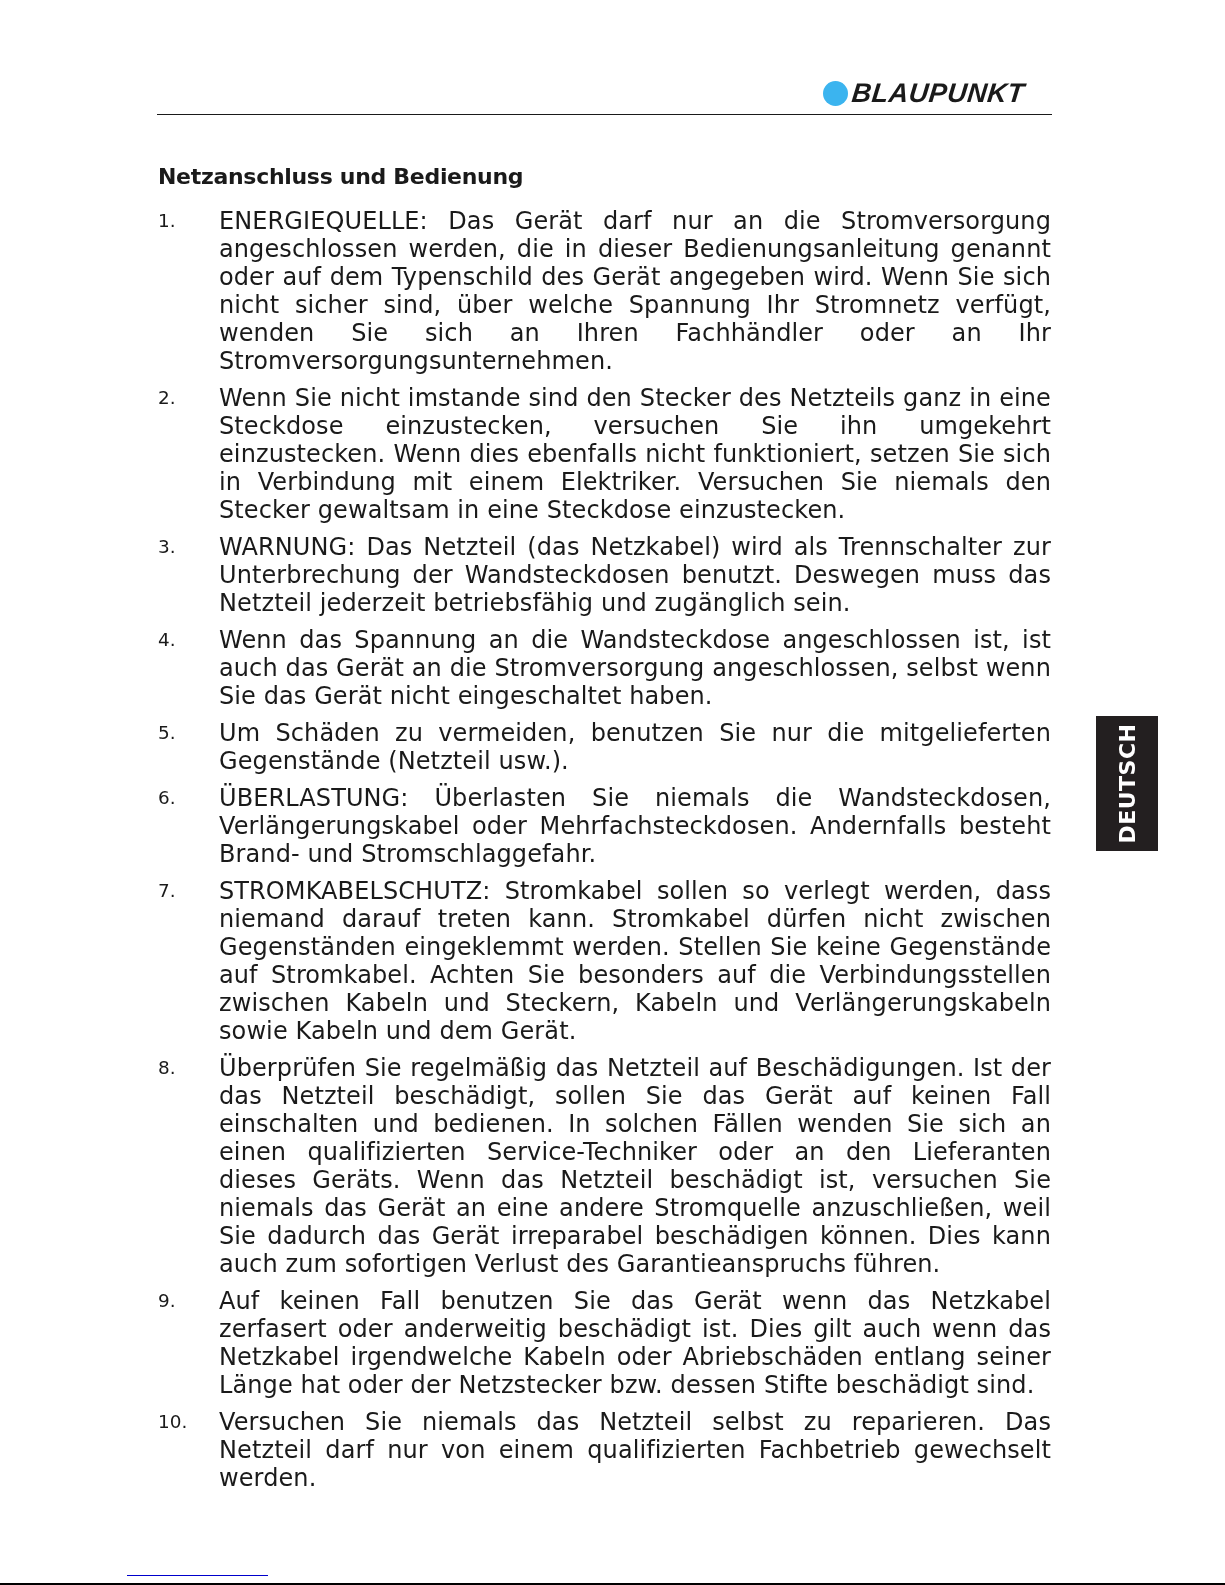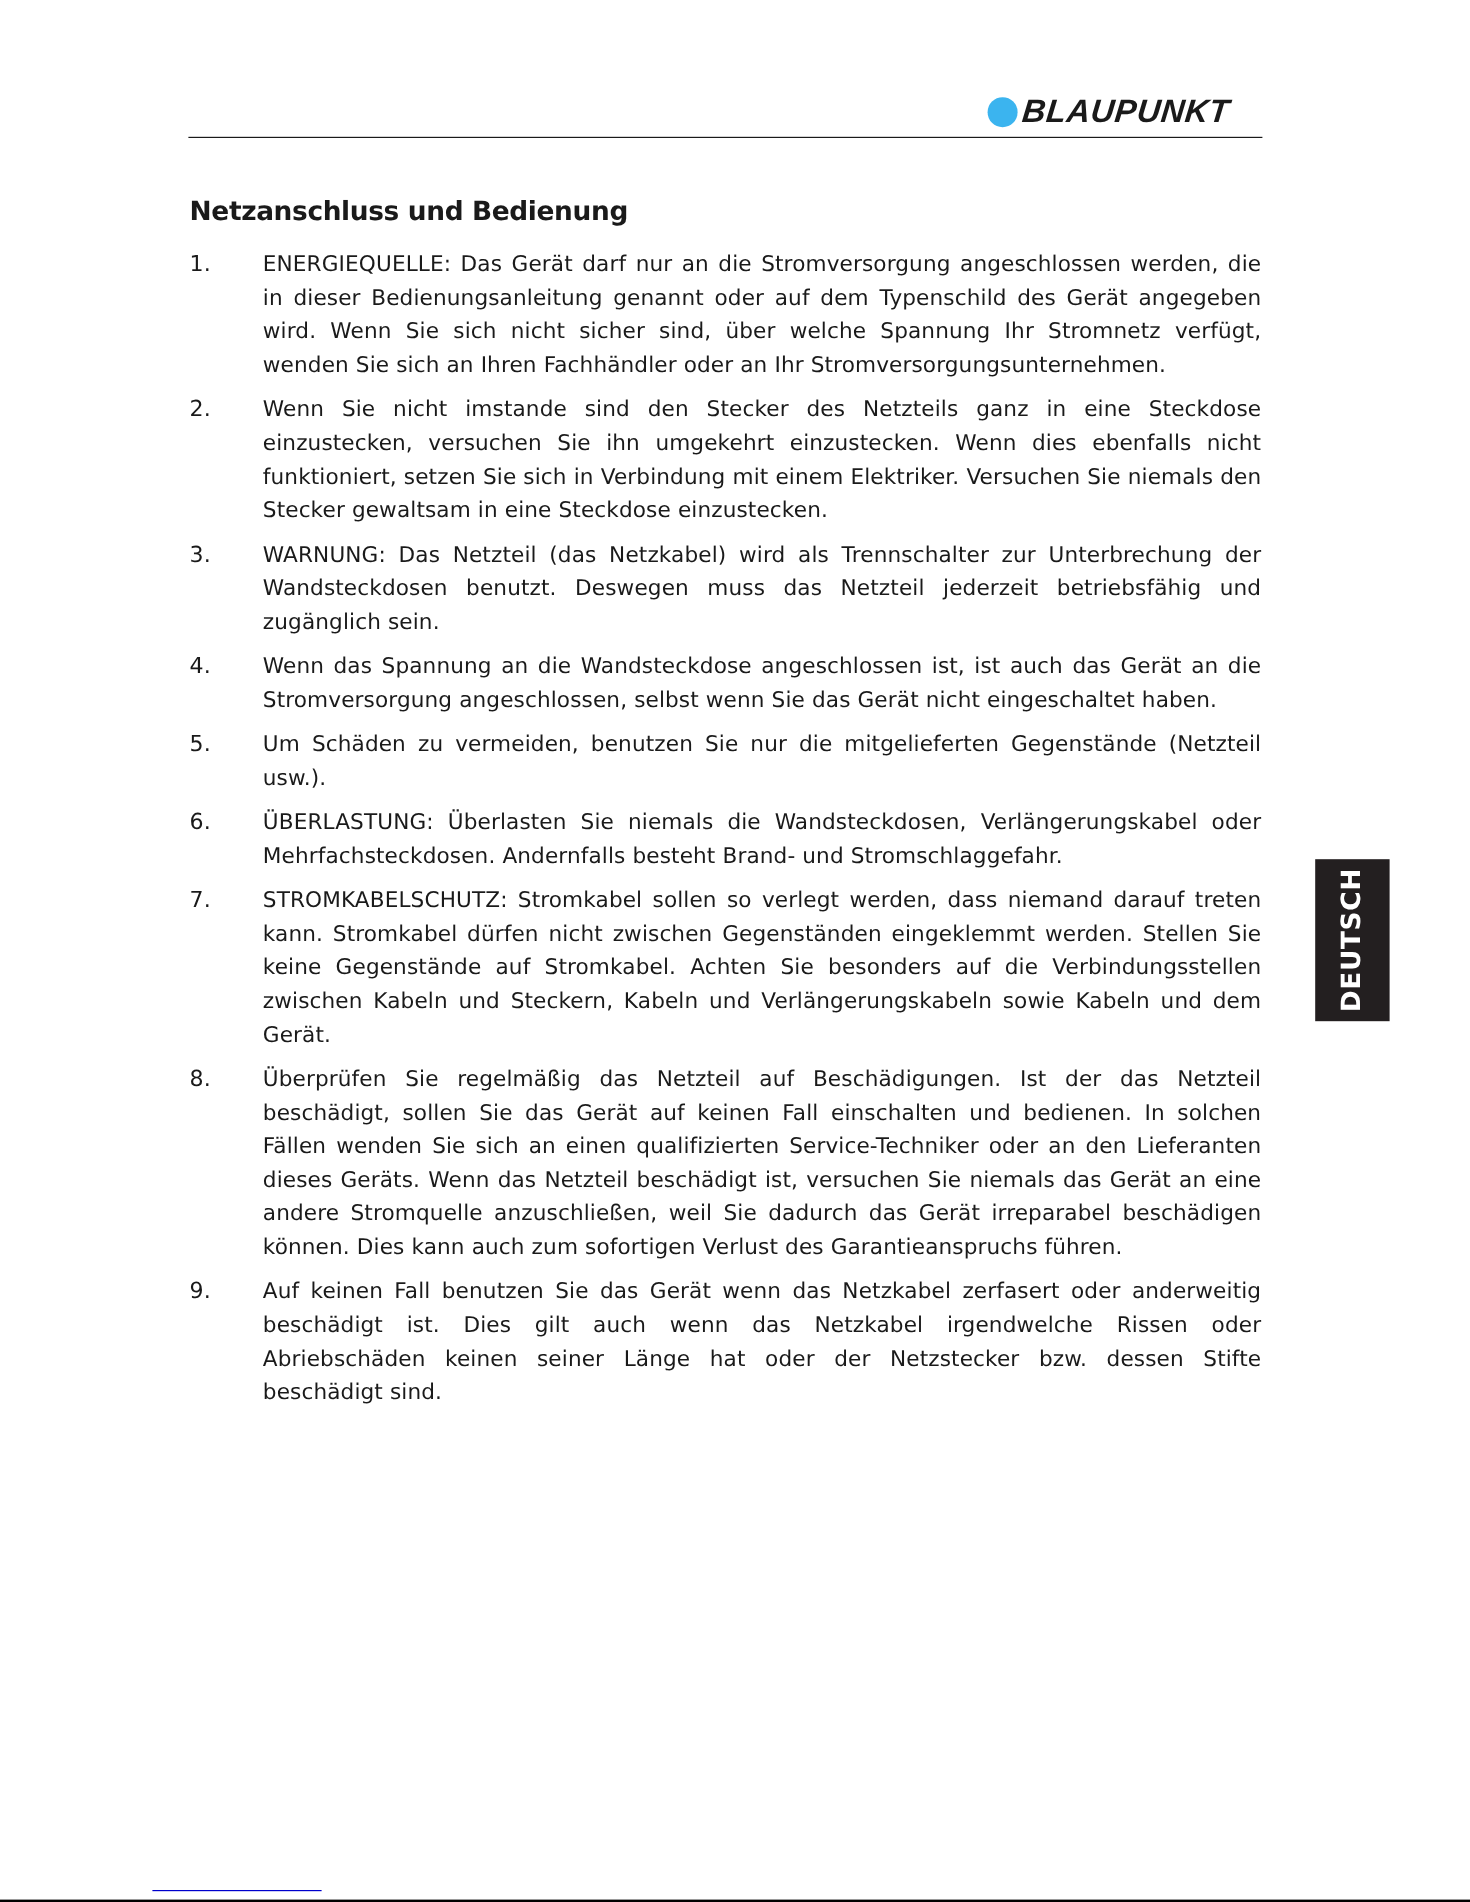--- a/index.html
+++ b/index.html
@@ -8,21 +8,21 @@
   .logo { position: absolute; left: 823px; top: 78px; display: flex; align-items: center; }
   .logo-dot { width: 25px; height: 25px; border-radius: 50%; background: #3bb4ef; margin-right: 4px; }
   .logo-text { font-family: "Liberation Sans", sans-serif; font-weight: bold; font-style: italic;
                font-size: 27px; letter-spacing: 0.5px; color: #1a1a1a; transform: skewX(-6deg); }
   .header-rule { position: absolute; left: 157px; top: 114px; width: 895px; height: 1px; background: #1a1a1a; }
   .title { position: absolute; left: 158px; top: 164px; font-family: "DejaVu Sans", sans-serif;
            font-weight: bold; font-size: 22px; letter-spacing: -0.3px; margin: 0; color: #1a1a1a; }
   .list { position: absolute; left: 158px; top: 207px; width: 893px; margin: 0; padding: 0; list-style: none; }
   .item { display: flex; margin-bottom: 9px; }
   .num { width: 61px; flex: none; font-size: 18.4px; line-height: 28px; }
-  .text { flex: 1; font-size: 18px; line-height: 28px; text-align: justify; text-align-last: left;
+  .text { flex: 1; font-size: 24px; line-height: 28px; text-align: justify; text-align-last: left;
           letter-spacing: 0.1px; }
   .side-tab { position: absolute; left: 1096px; top: 716px; width: 62px; height: 135px; background: #231f20;
               display: flex; align-items: center; justify-content: center; }
   .side-tab span { color: #fff; font-weight: bold; font-size: 22px; transform: rotate(-90deg);
                    white-space: nowrap; letter-spacing: 0.5px; }
   .footer-link { position: absolute; left: 127px; top: 1575px; width: 141px; height: 1px; background: #0000cc; }
   .footer-rule { position: absolute; left: 0; top: 1583px; width: 1225px; height: 2px; background: #000; }
 </style>
 </head>
 <body>
@@ -63,21 +63,25 @@
   <li class="item">
       <span class="num">7.</span>
       <span class="text">STROMKABELSCHUTZ: Stromkabel sollen so verlegt werden, dass niemand darauf treten kann. Stromkabel dürfen nicht zwischen Gegenständen eingeklemmt werden. Stellen Sie keine Gegenstände auf Stromkabel. Achten Sie besonders auf die Verbindungsstellen zwischen Kabeln und Steckern, Kabeln und Verlängerungskabeln sowie Kabeln und dem Gerät.</span>
     </li>
   <li class="item">
       <span class="num">8.</span>
       <span class="text">Überprüfen Sie regelmäßig das Netzteil auf Beschädigungen. Ist der das Netzteil beschädigt, sollen Sie das Gerät auf keinen Fall einschalten und bedienen. In solchen Fällen wenden Sie sich an einen qualifizierten Service-Techniker oder an den Lieferanten dieses Geräts. Wenn das Netzteil beschädigt ist, versuchen Sie niemals das Gerät an eine andere Stromquelle anzuschließen, weil Sie dadurch das Gerät irreparabel beschädigen können. Dies kann auch zum sofortigen Verlust des Garantieanspruchs führen.</span>
     </li>
   <li class="item">
       <span class="num">9.</span>
-      <span class="text">Auf keinen Fall benutzen Sie das Gerät wenn das Netzkabel zerfasert oder anderweitig beschädigt ist. Dies gilt auch wenn das Netzkabel irgendwelche Rissen oder Abriebschäden keinen seiner Länge hat oder der Netzstecker bzw. dessen Stifte beschädigt sind.</span>
+      <span class="text">Auf keinen Fall benutzen Sie das Gerät wenn das Netzkabel zerfasert oder anderweitig beschädigt ist. Dies gilt auch wenn das Netzkabel irgendwelche Kabeln oder Abriebschäden entlang seiner Länge hat oder der Netzstecker bzw. dessen Stifte beschädigt sind.</span>
+    </li>
+  <li class="item">
+      <span class="num">10.</span>
+      <span class="text">Versuchen Sie niemals das Netzteil selbst zu reparieren. Das Netzteil darf nur von einem qualifizierten Fachbetrieb gewechselt werden.</span>
     </li>
 </ol>
 
 <div class="side-tab">
   <span>DEUTSCH</span>
 </div>
 
 <div class="footer-link"></div>
 <div class="footer-rule"></div>
 

